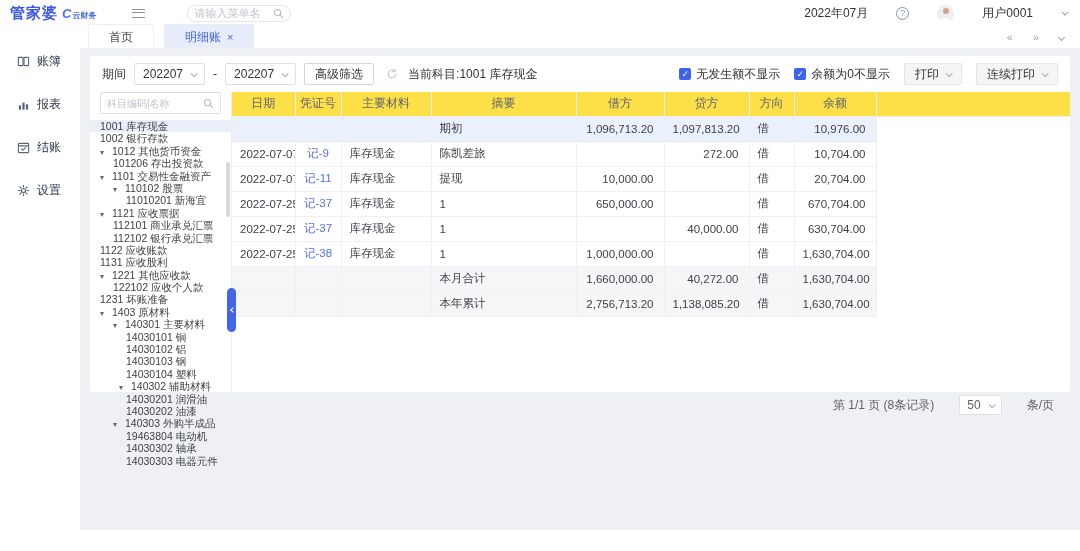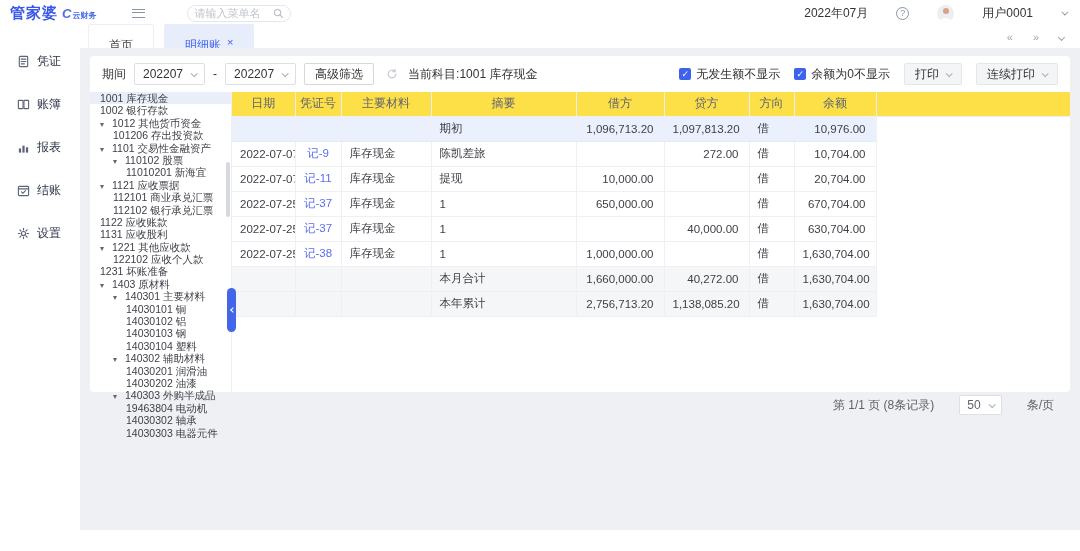--- a/index.html
+++ b/index.html
@@ -26,21 +26,21 @@
   .chev { display:inline-block; width:5px; height:5px; border-right:1.2px solid #8a93a3; border-bottom:1.2px solid #8a93a3; transform:rotate(45deg) translateY(-2px); }
 
   
   .bodyrow { display:flex; height:525px; }
   .sidebar { width:80px; background:#fff; padding-top:14px; flex:0 0 80px; }
   .side-item { display:flex; align-items:center; gap:7px; padding:13px 0 13px 17px; color:#2b3346; cursor:pointer; }
   .side-item svg { flex:0 0 13px; }
 
   .main { flex:1; display:flex; flex-direction:column; background:#fff; }
   .tabbar { height:22px; display:flex; align-items:center; padding-left:8px; background:#fff; }
-  .tab { height:18px; display:flex; align-items:flex-start; gap:6px; padding:12px 20px; margin-right:10px; border-radius:2px; background:#fff; border:1px solid #edeff3; color:#444; cursor:pointer; font-size:12px; }
+  .tab { height:18px; display:flex; align-items:center; gap:6px; padding:12px 20px; margin-right:10px; border-radius:2px; background:#fff; border:1px solid #edeff3; color:#444; cursor:pointer; font-size:12px; }
   .tab.active { background:#e7edfb; border-color:#e7edfb; color:#3f62ec; }
   .tab-close { color:#3f62ec; font-size:11px; line-height:1; cursor:pointer; }
   .tab-ctrls { margin-left:auto; display:flex; align-items:center; gap:20px; padding-right:16px; color:#9aa0ab; font-size:11px; }
   .tab-ctrls span { cursor:pointer; }
   .tc-chev { display:inline-block; width:5px; height:5px; border-right:1.2px solid #9aa0ab; border-bottom:1.2px solid #9aa0ab; transform:rotate(45deg); }
 
   .workspace { background:#eef0f4; padding:8px 10px; height:482px; }
   .card { background:#fff; border-radius:4px; height:336px; display:flex; flex-direction:column; }
 
   
@@ -116,29 +116,20 @@
   <span class="period-txt">2022年07月</span>
   <span class="help">?</span>
   <span class="avatar"></span>
   <span>用户0001</span>
   <span class="chev"></span>
 </header>
 
 <div class="bodyrow">
 
   <aside class="sidebar">
-    <div class="side-item">
-      <svg class="icon-svg" width="13" height="13" viewBox="0 0 14 14">
-          <rect x="2.5" y="1.5" width="9" height="11" rx="1"></rect>
-          <line x1="4.5" y1="4.5" x2="9.5" y2="4.5"></line>
-          <line x1="4.5" y1="7" x2="9.5" y2="7"></line>
-          <line x1="4.5" y1="9.5" x2="8" y2="9.5"></line>
-        </svg>
-      <span>凭证</span>
-    </div>
     <div class="side-item">
       <svg class="icon-svg" width="13" height="13" viewBox="0 0 14 14">
           <rect x="1.5" y="2.5" width="5" height="9" rx="0.8"></rect>
           <rect x="7.5" y="2.5" width="5" height="9" rx="0.8"></rect>
         </svg>
       <span>账簿</span>
     </div>
     <div class="side-item">
       <svg width="13" height="13" viewBox="0 0 14 14">
           <rect x="2" y="8" width="2.4" height="4.5" fill="#5b6477"></rect>
@@ -224,20 +215,27 @@
             </button>
             <button class="btn-grey">
               <span>连续打印</span>
               <span class="sel-chev"></span>
             </button>
           </div>
         </div>
 
         <div class="content-row">
           <div class="tree-panel">
+            <div class="tree-search">
+              <input placeholder="科目编码|名称" style="">
+              <svg class="mag" width="11" height="11" viewBox="0 0 12 12">
+                  <circle cx="5" cy="5" r="3.4"></circle>
+                  <line x1="7.6" y1="7.6" x2="10.4" y2="10.4"></line>
+                </svg>
+            </div>
             <div class="tree-list" id="tree-list">
                 <div class="tree-item selected" style="padding-left: 10px;"><span>1001 库存现金</span></div>
                 <div class="tree-item" style="padding-left: 10px;"><span>1002 银行存款</span></div>
                 <div class="tree-item" style="padding-left: 10px;"><span class="caret">▾</span><span>1012 其他货币资金</span></div>
                 <div class="tree-item" style="padding-left: 23px;"><span>101206 存出投资款</span></div>
                 <div class="tree-item" style="padding-left: 10px;"><span class="caret">▾</span><span>1101 交易性金融资产</span></div>
                 <div class="tree-item" style="padding-left: 23px;"><span class="caret">▾</span><span>110102 股票</span></div>
                 <div class="tree-item" style="padding-left: 36px;"><span>11010201 新海宜</span></div>
                 <div class="tree-item" style="padding-left: 10px;"><span class="caret">▾</span><span>1121 应收票据</span></div>
                 <div class="tree-item" style="padding-left: 23px;"><span>112101 商业承兑汇票</span></div>
@@ -246,21 +244,21 @@
                 <div class="tree-item" style="padding-left: 10px;"><span>1131 应收股利</span></div>
                 <div class="tree-item" style="padding-left: 10px;"><span class="caret">▾</span><span>1221 其他应收款</span></div>
                 <div class="tree-item" style="padding-left: 23px;"><span>122102 应收个人款</span></div>
                 <div class="tree-item" style="padding-left: 10px;"><span>1231 坏账准备</span></div>
                 <div class="tree-item" style="padding-left: 10px;"><span class="caret">▾</span><span>1403 原材料</span></div>
                 <div class="tree-item" style="padding-left: 23px;"><span class="caret">▾</span><span>140301 主要材料</span></div>
                 <div class="tree-item" style="padding-left: 36px;"><span>14030101 铜</span></div>
                 <div class="tree-item" style="padding-left: 36px;"><span>14030102 铝</span></div>
                 <div class="tree-item" style="padding-left: 36px;"><span>14030103 钢</span></div>
                 <div class="tree-item" style="padding-left: 36px;"><span>14030104 塑料</span></div>
-                <div class="tree-item" style="padding-left: 23px;"><span class="caret">▾</span><span>140302 辅助材料</span></div>
+                <div class="tree-item" style="padding-left: 29px;"><span class="caret">▾</span><span>140302 辅助材料</span></div>
                 <div class="tree-item" style="padding-left: 36px;"><span>14030201 润滑油</span></div>
                 <div class="tree-item" style="padding-left: 36px;"><span>14030202 油漆</span></div>
                 <div class="tree-item" style="padding-left: 23px;"><span class="caret">▾</span><span>140303 外购半成品</span></div>
                 <div class="tree-item" style="padding-left: 36px;"><span>19463804 电动机</span></div>
                 <div class="tree-item" style="padding-left: 36px;"><span>14030302 轴承</span></div>
                 <div class="tree-item" style="padding-left: 36px;"><span>14030303 电器元件</span></div>
               </div>
             <div class="tree-thumb"></div>
             <div class="collapse-handle">
                 <i></i>

